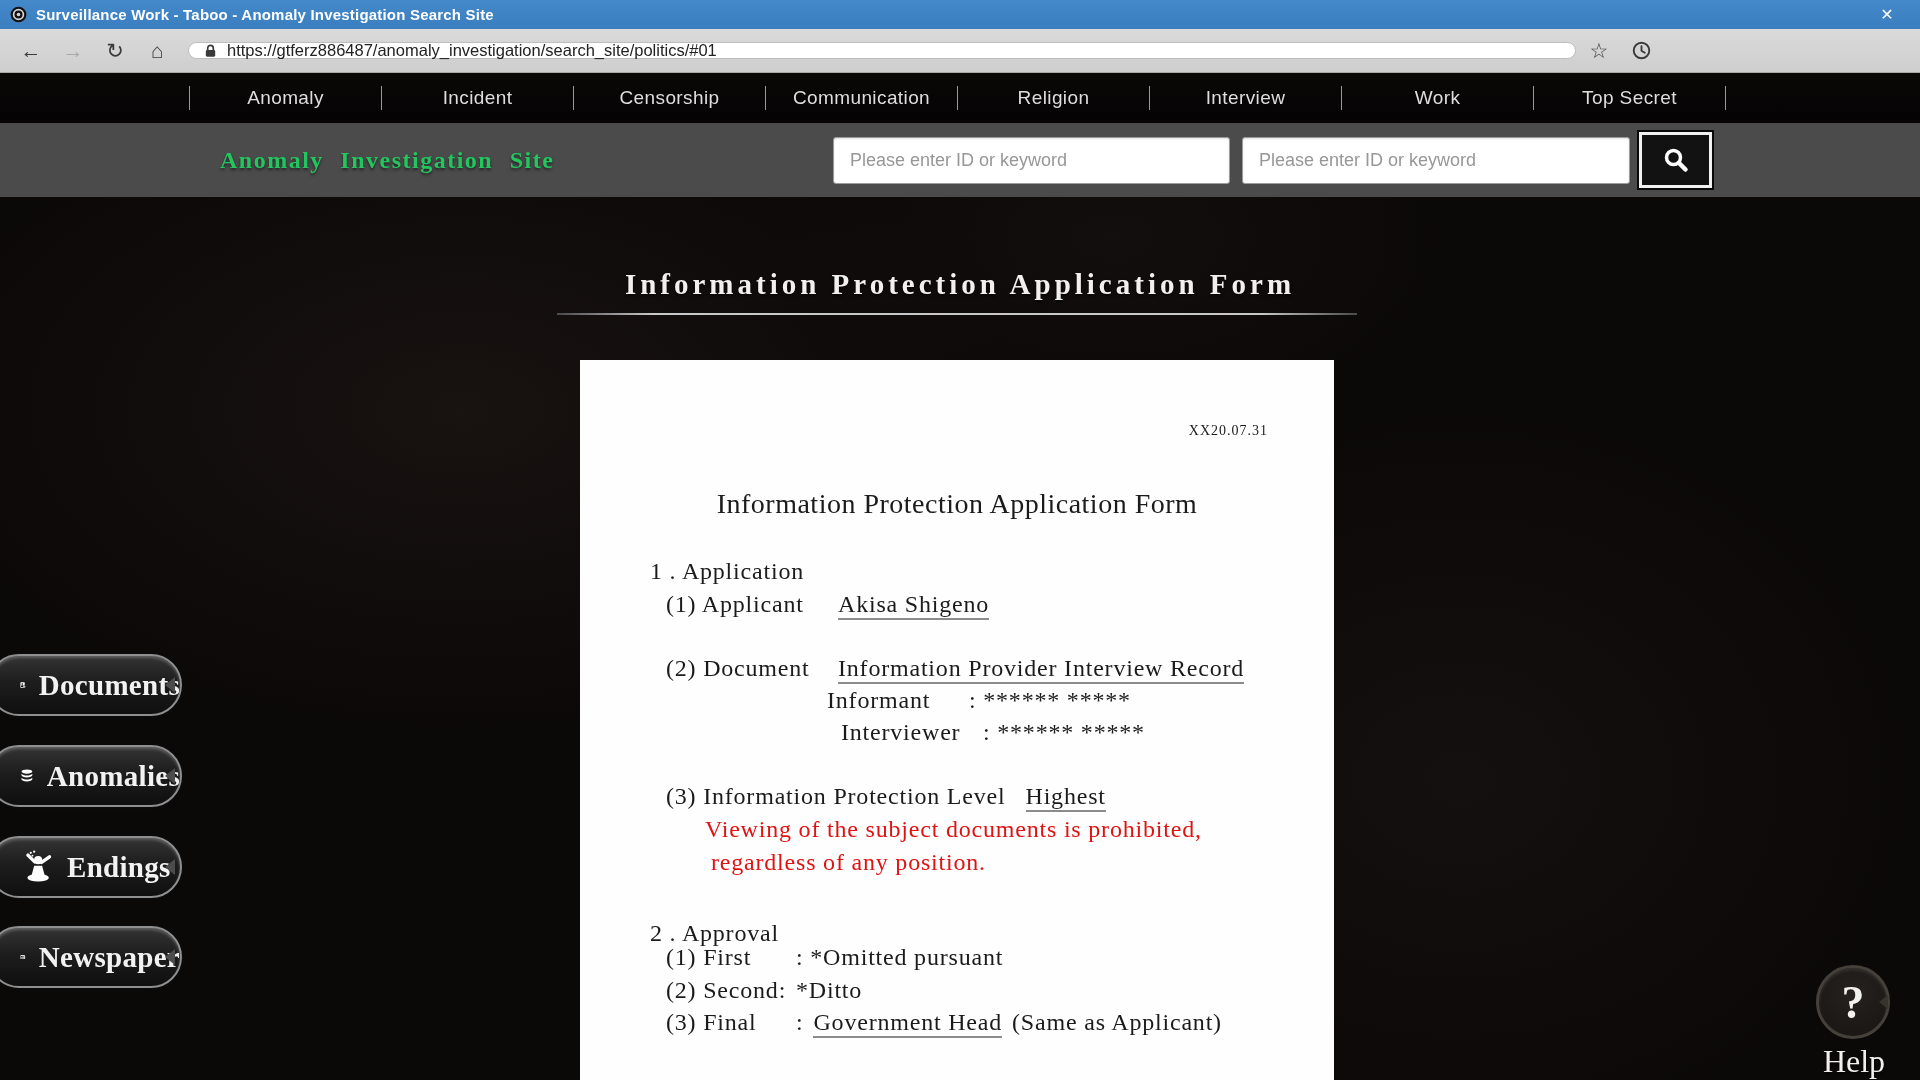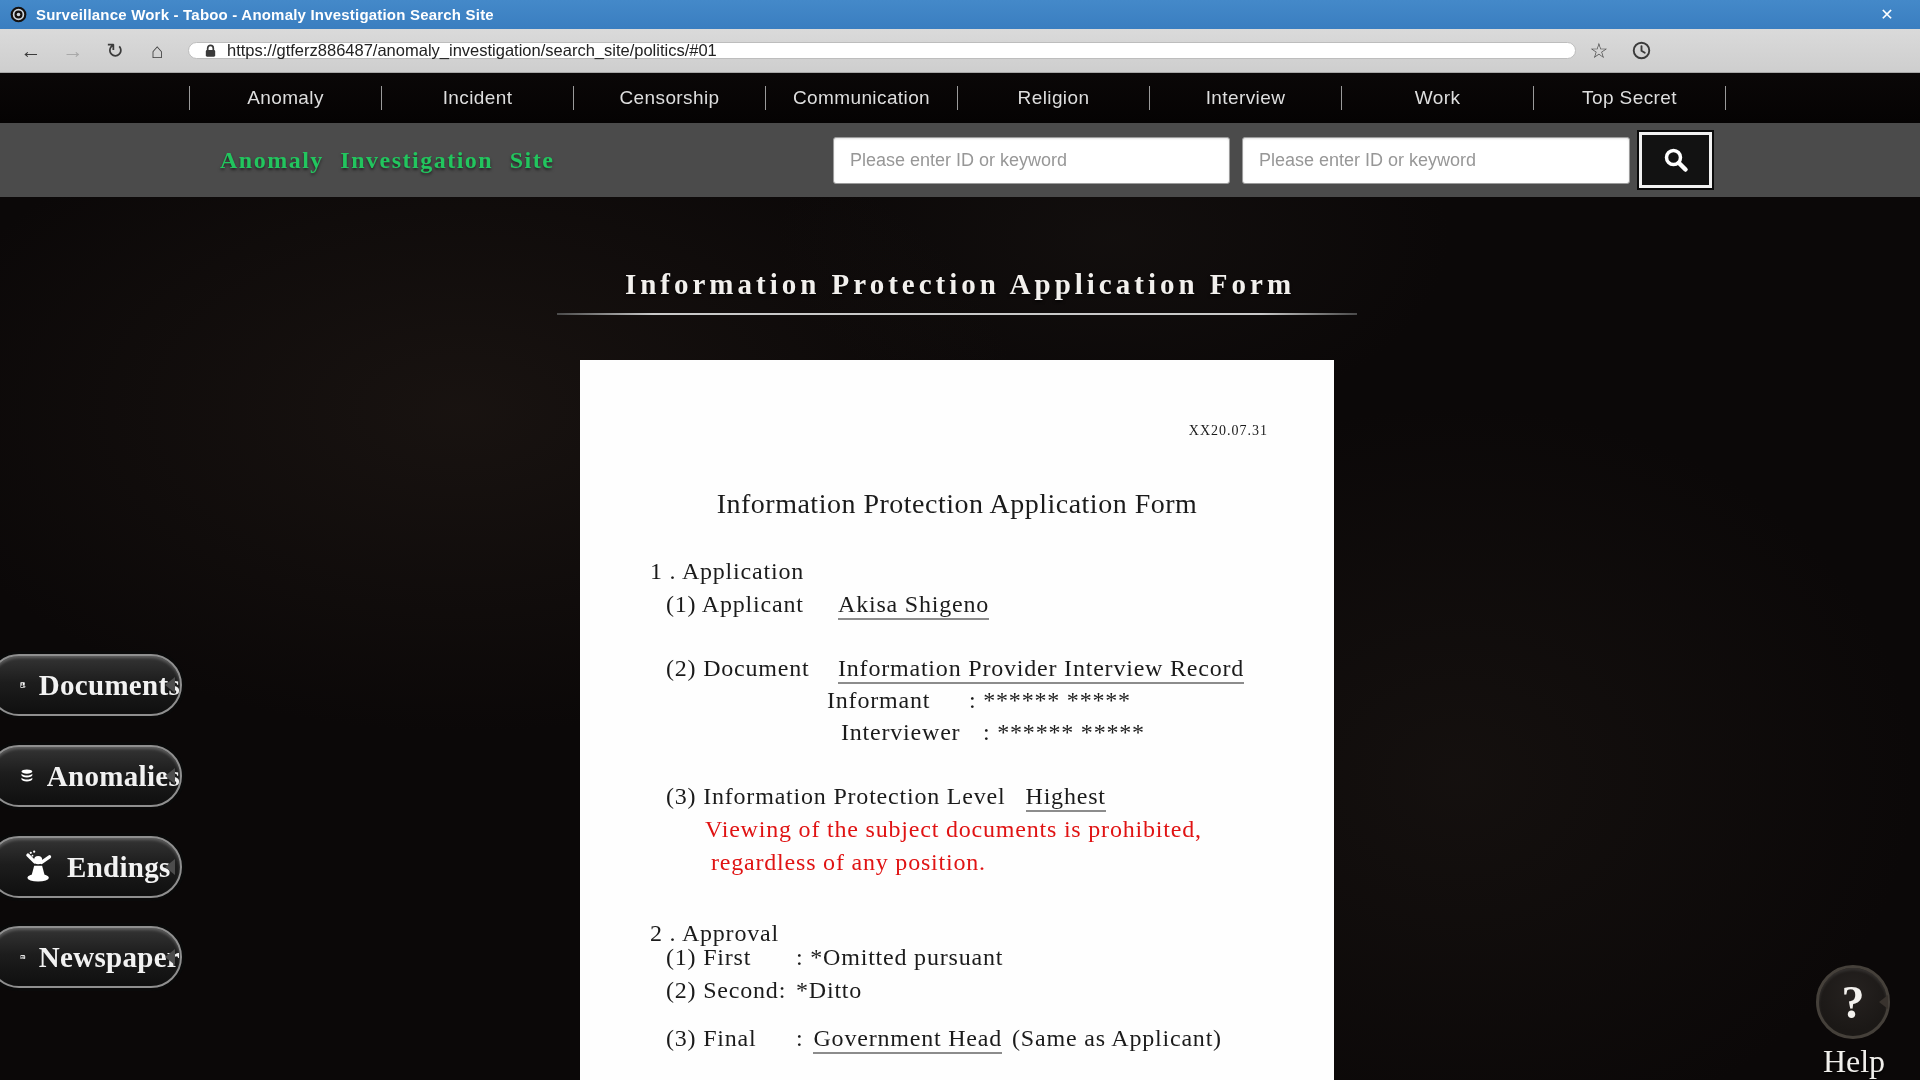--- a/index.html
+++ b/index.html
@@ -229,21 +229,21 @@
     <div class="pline" style="top:551px; left:70px;margin-top:9px;">2 . Approval</div>
 
     <div class="pline" style="top:584px; left:86px;">
       <span class="lab w130">(1) First</span><span>: *Omitted pursuant</span>
     </div>
 
     <div class="pline" style="top:617px; left:86px;">
       <span class="lab w130">(2) Second:</span><span>*Ditto</span>
     </div>
 
-    <div class="pline" style="top:649px; left:86px;margin-top:16px;">
+    <div class="pline" style="top:649px; left:86px;">
       <span class="lab w130">(3) Final</span><span style="margin-right:10px;">:</span><span class="doclink">Government Head</span><span style="margin-left:10px;">(Same as Applicant)</span>
     </div>
   </div>
 
   <div class="side-btn sbtn1">
     <svg width="32" height="34" viewBox="0 0 28 30">
       <rect x="2" y="1.5" width="21" height="27" rx="3" fill="#fff"></rect>
       <circle cx="11" cy="10.5" r="4" fill="#191919"></circle>
       <path d="M4.5 22.5c0-4 3-6 6.5-6s6.5 2 6.5 6v2h-13z" fill="#191919"></path>
       <rect x="15.5" y="19" width="10" height="8.5" rx="1.6" fill="#fff" stroke="#191919" stroke-width="1.4"></rect>

